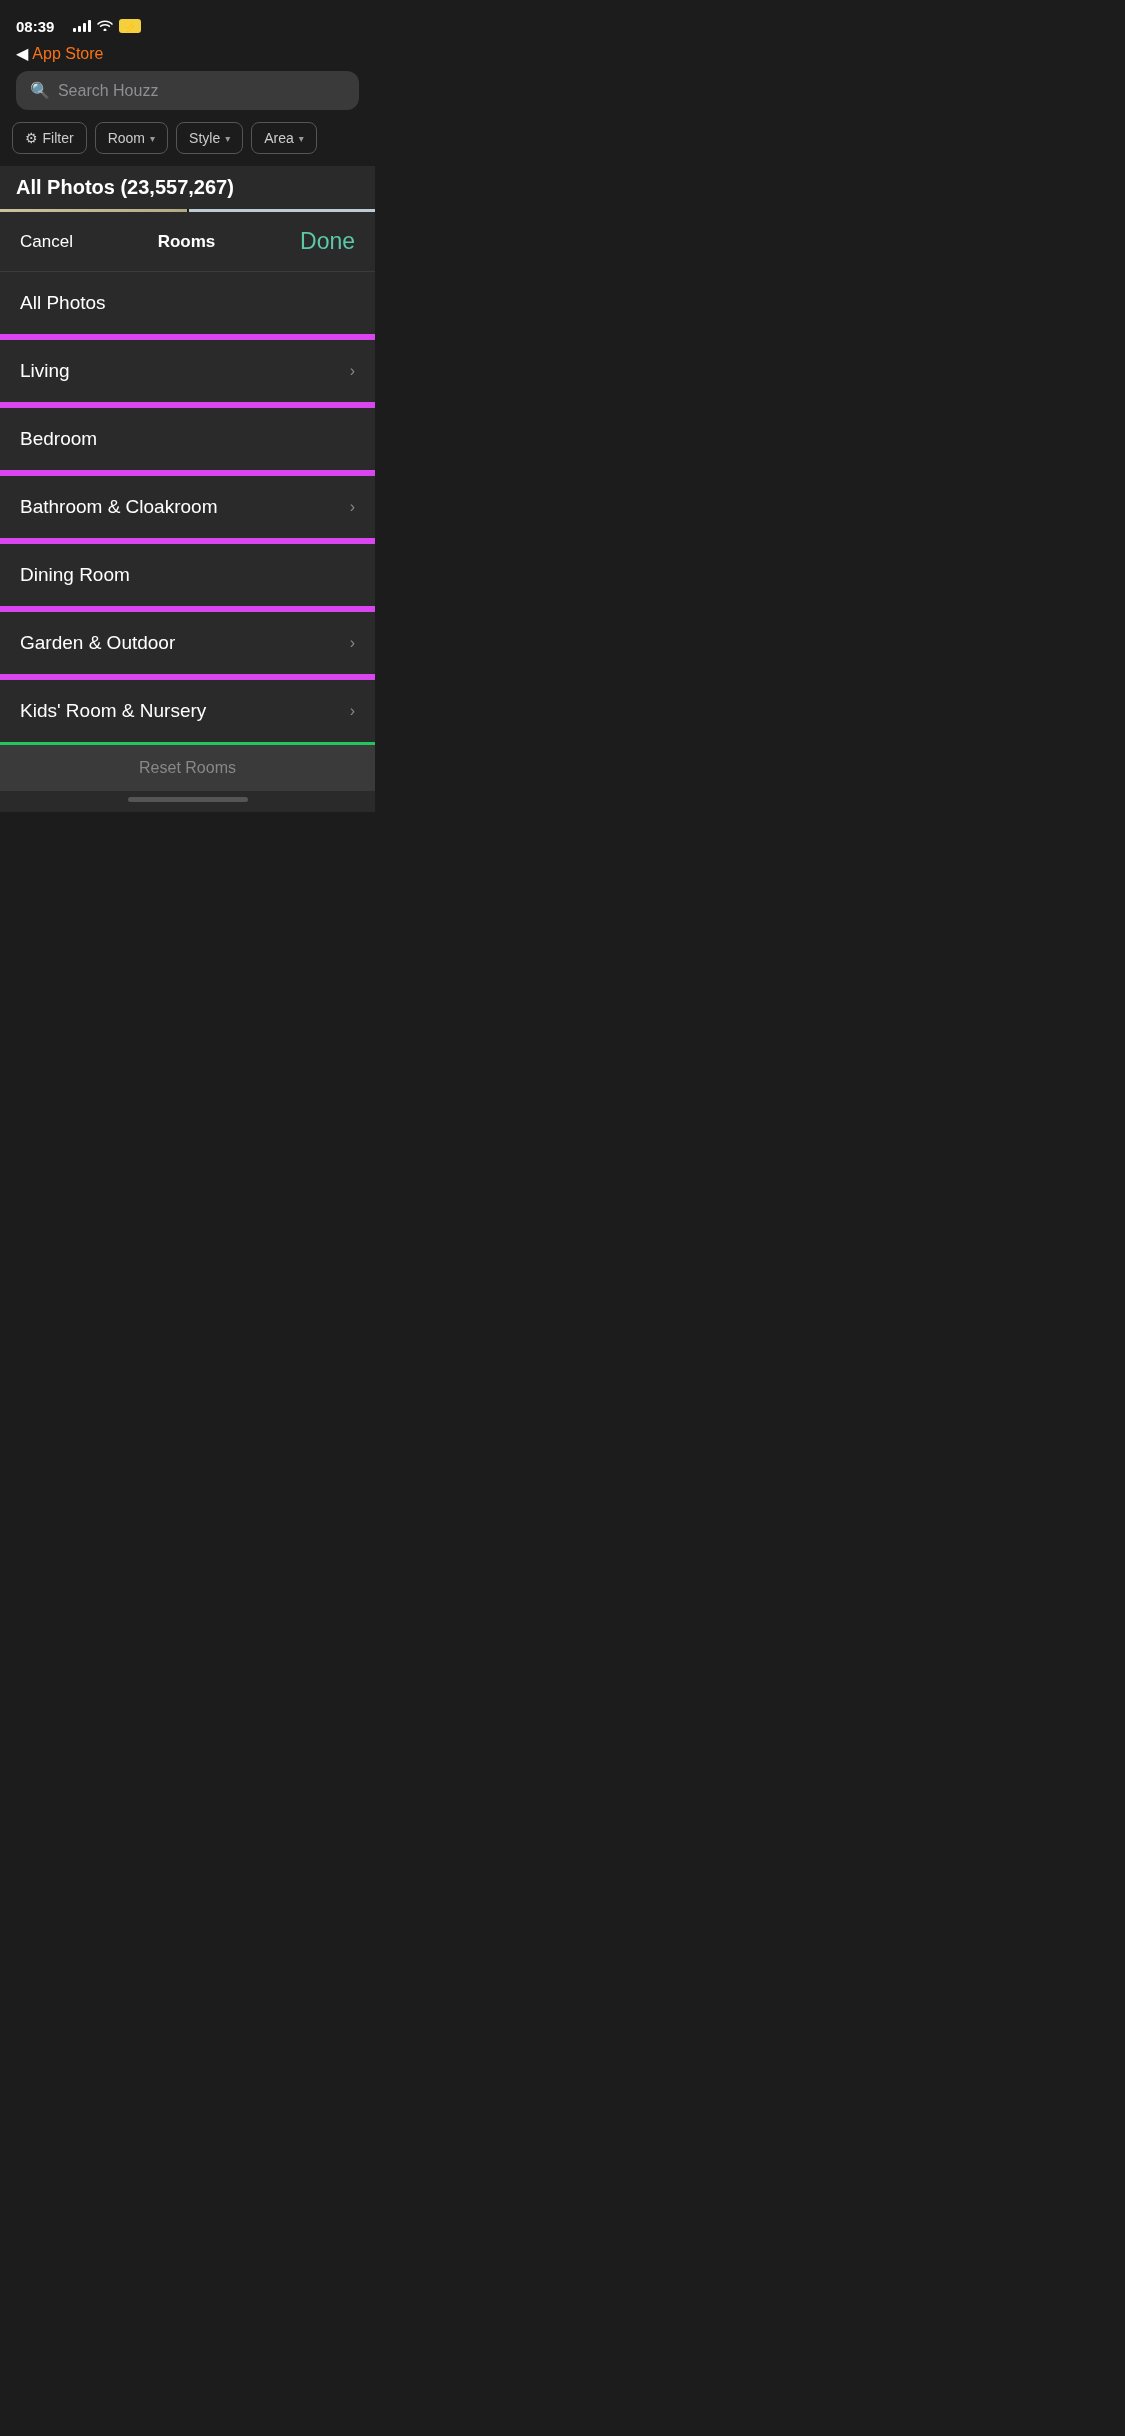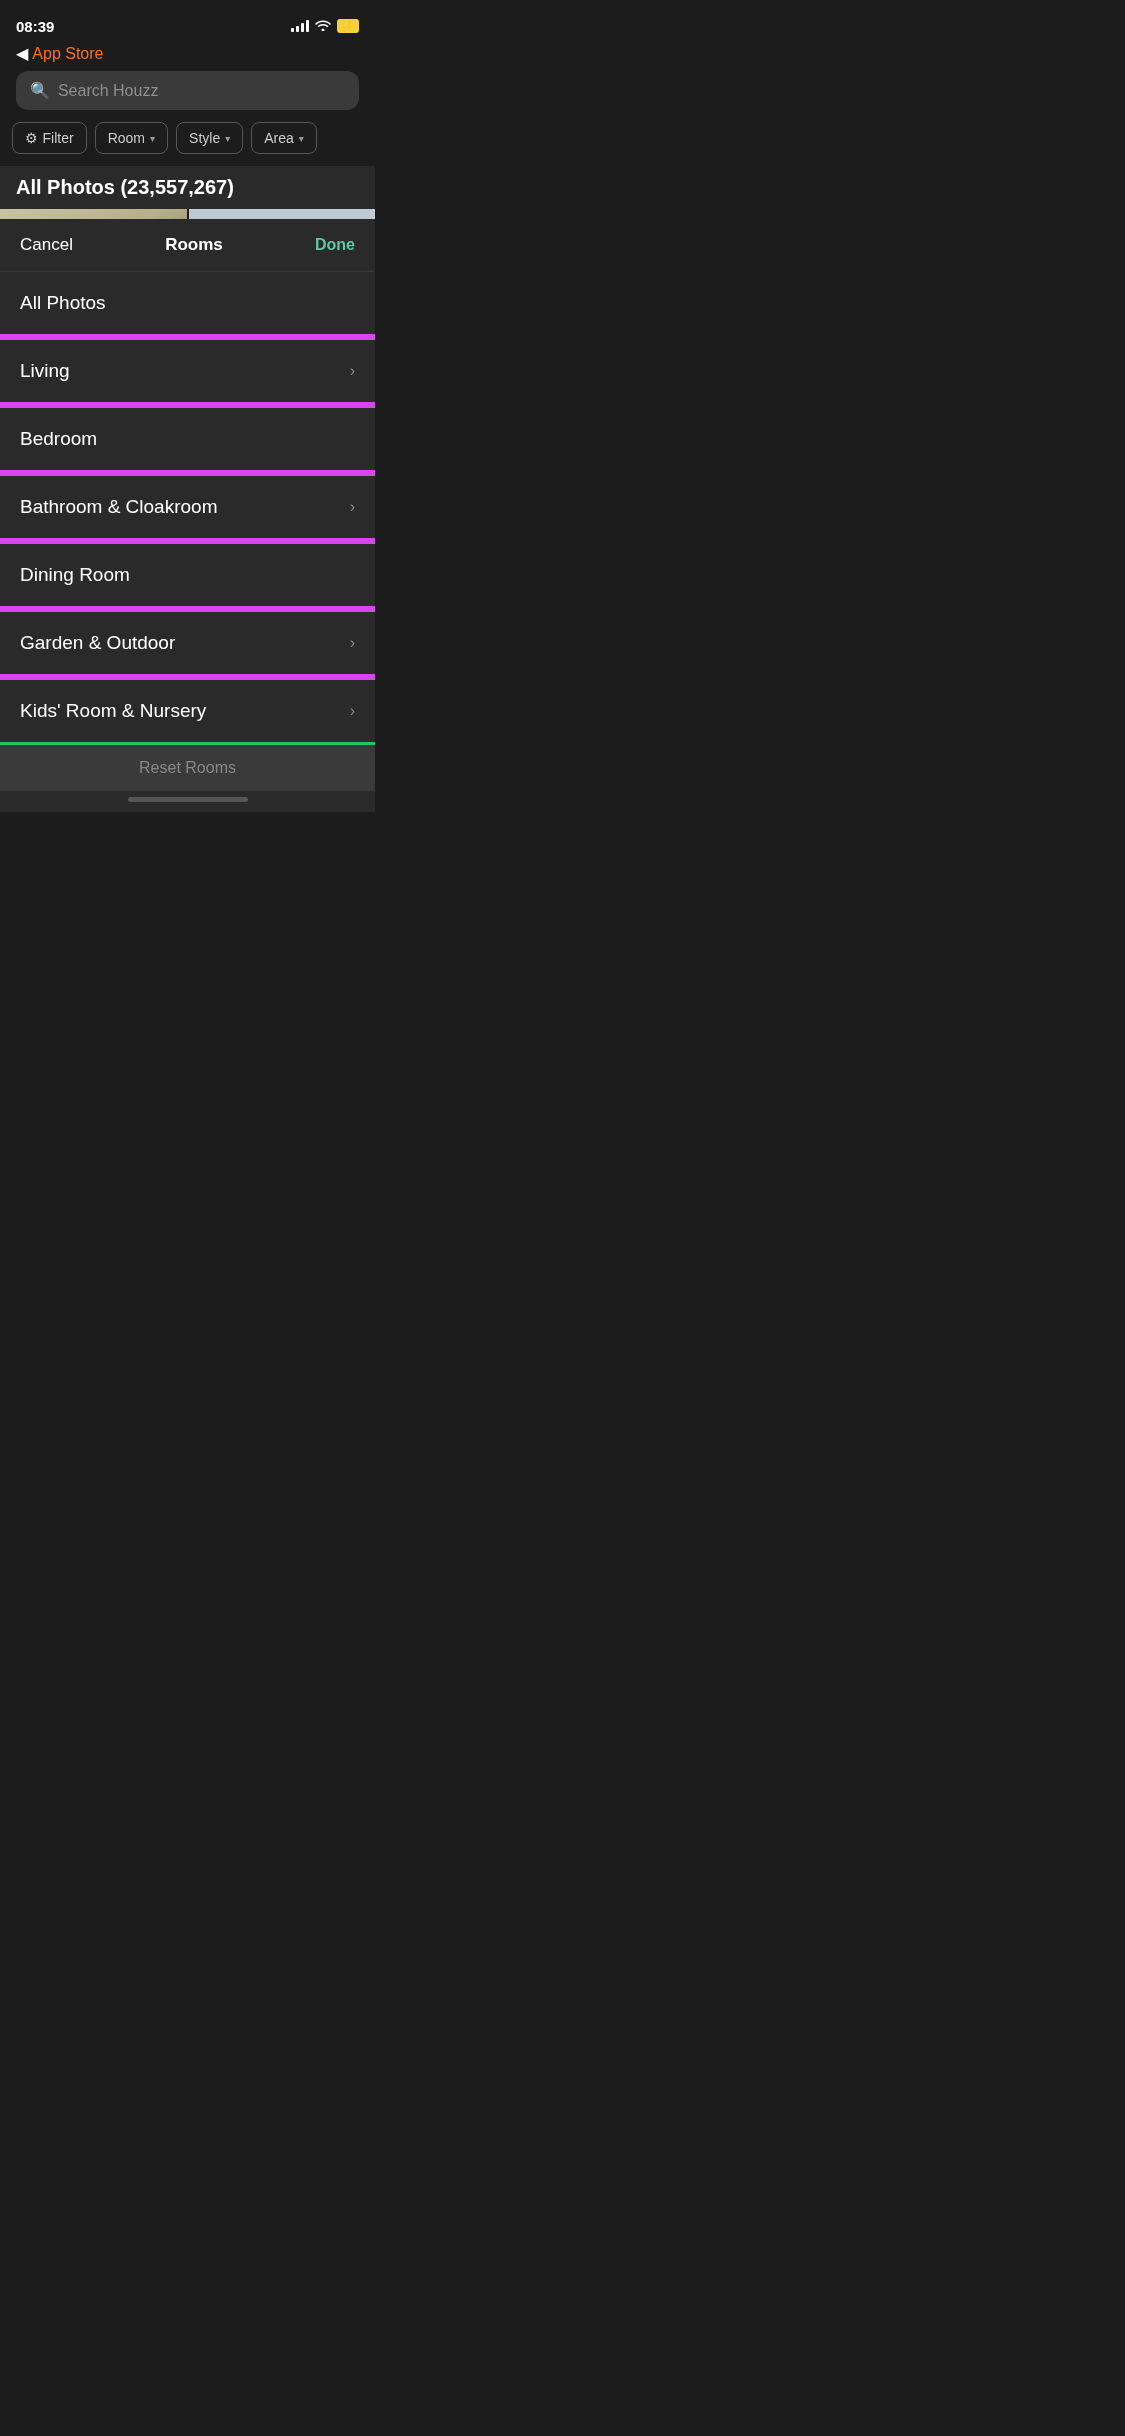--- a/index.html
+++ b/index.html
@@ -11,24 +11,24 @@
       background: #1c1c1c;
       font-family: -apple-system, 'SF Pro Display', 'Helvetica Neue', sans-serif;
       color: #ffffff;
       overflow: hidden;
       position: relative;
     }
 
     
     .status-bar {
       display: flex;
-      justify-content: space-between;
       align-items: center;
       padding: 14px 16px 6px;
       height: 44px;
+      gap: 19px;
     }
     .status-time {
       font-size: 15px;
       font-weight: 600;
       color: #fff;
     }
     .status-icons {
       display: flex;
       align-items: center;
       gap: 6px;
@@ -210,22 +210,22 @@
       background: none;
       border: none;
     }
     .sheet-title {
       color: #fff;
       font-size: 17px;
       font-weight: 600;
     }
     .sheet-done {
       color: #5cc8a8;
-      font-size: 16px;
-      font-weight: 700;
+      font-size: 23px;
+      font-weight: 400;
       cursor: pointer;
       background: none;
       border: none;
     }
 
     
     .room-list {
       overflow-y: auto;
     }
     .room-item {

